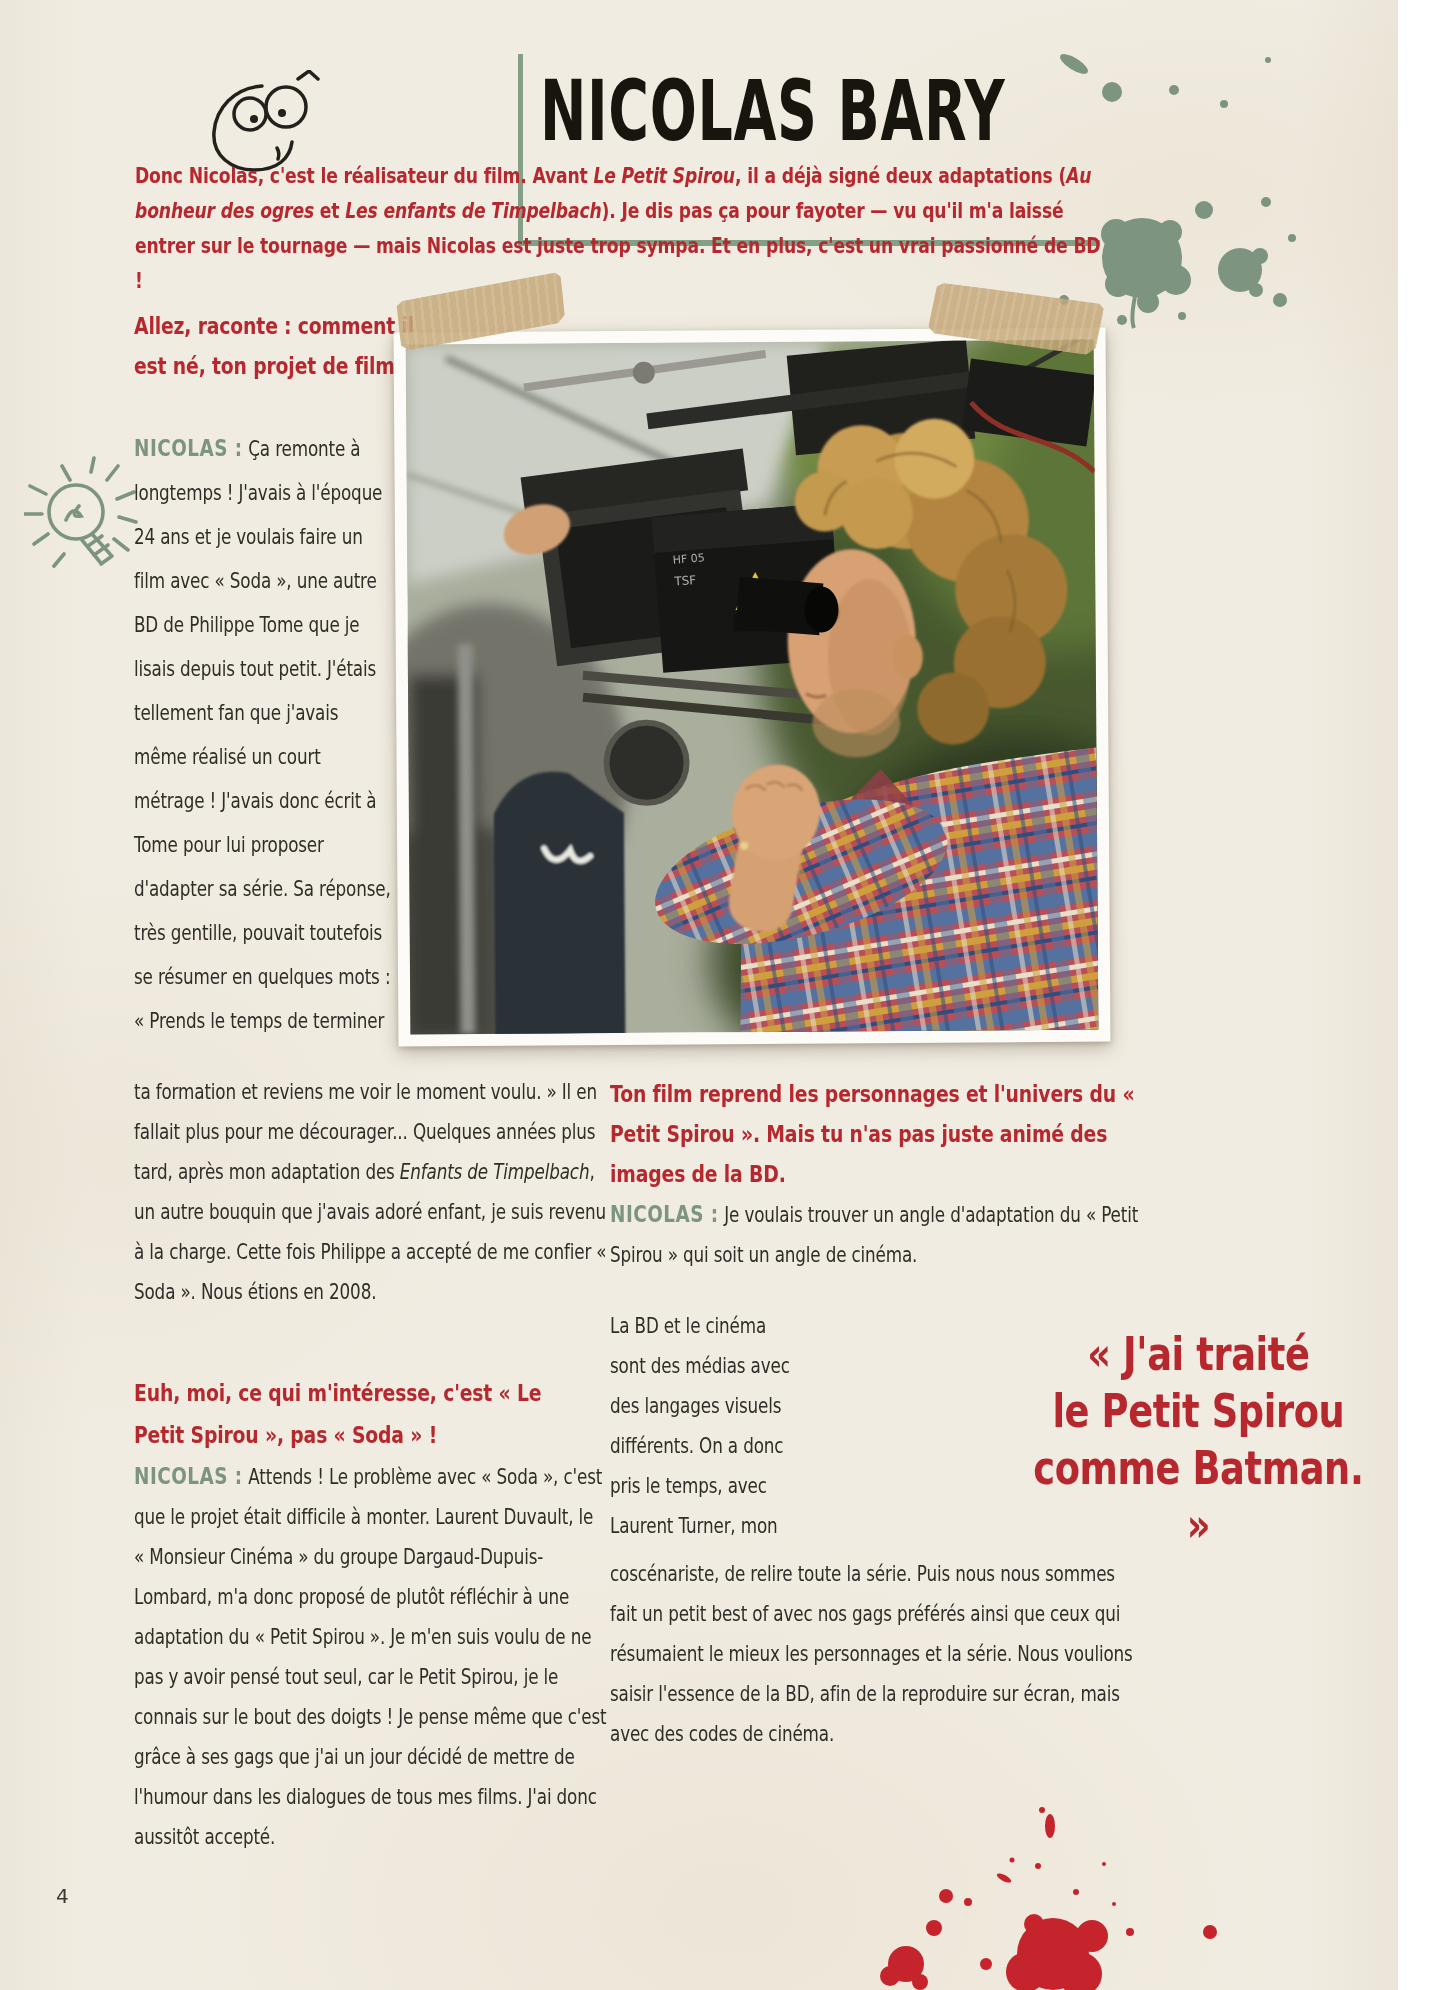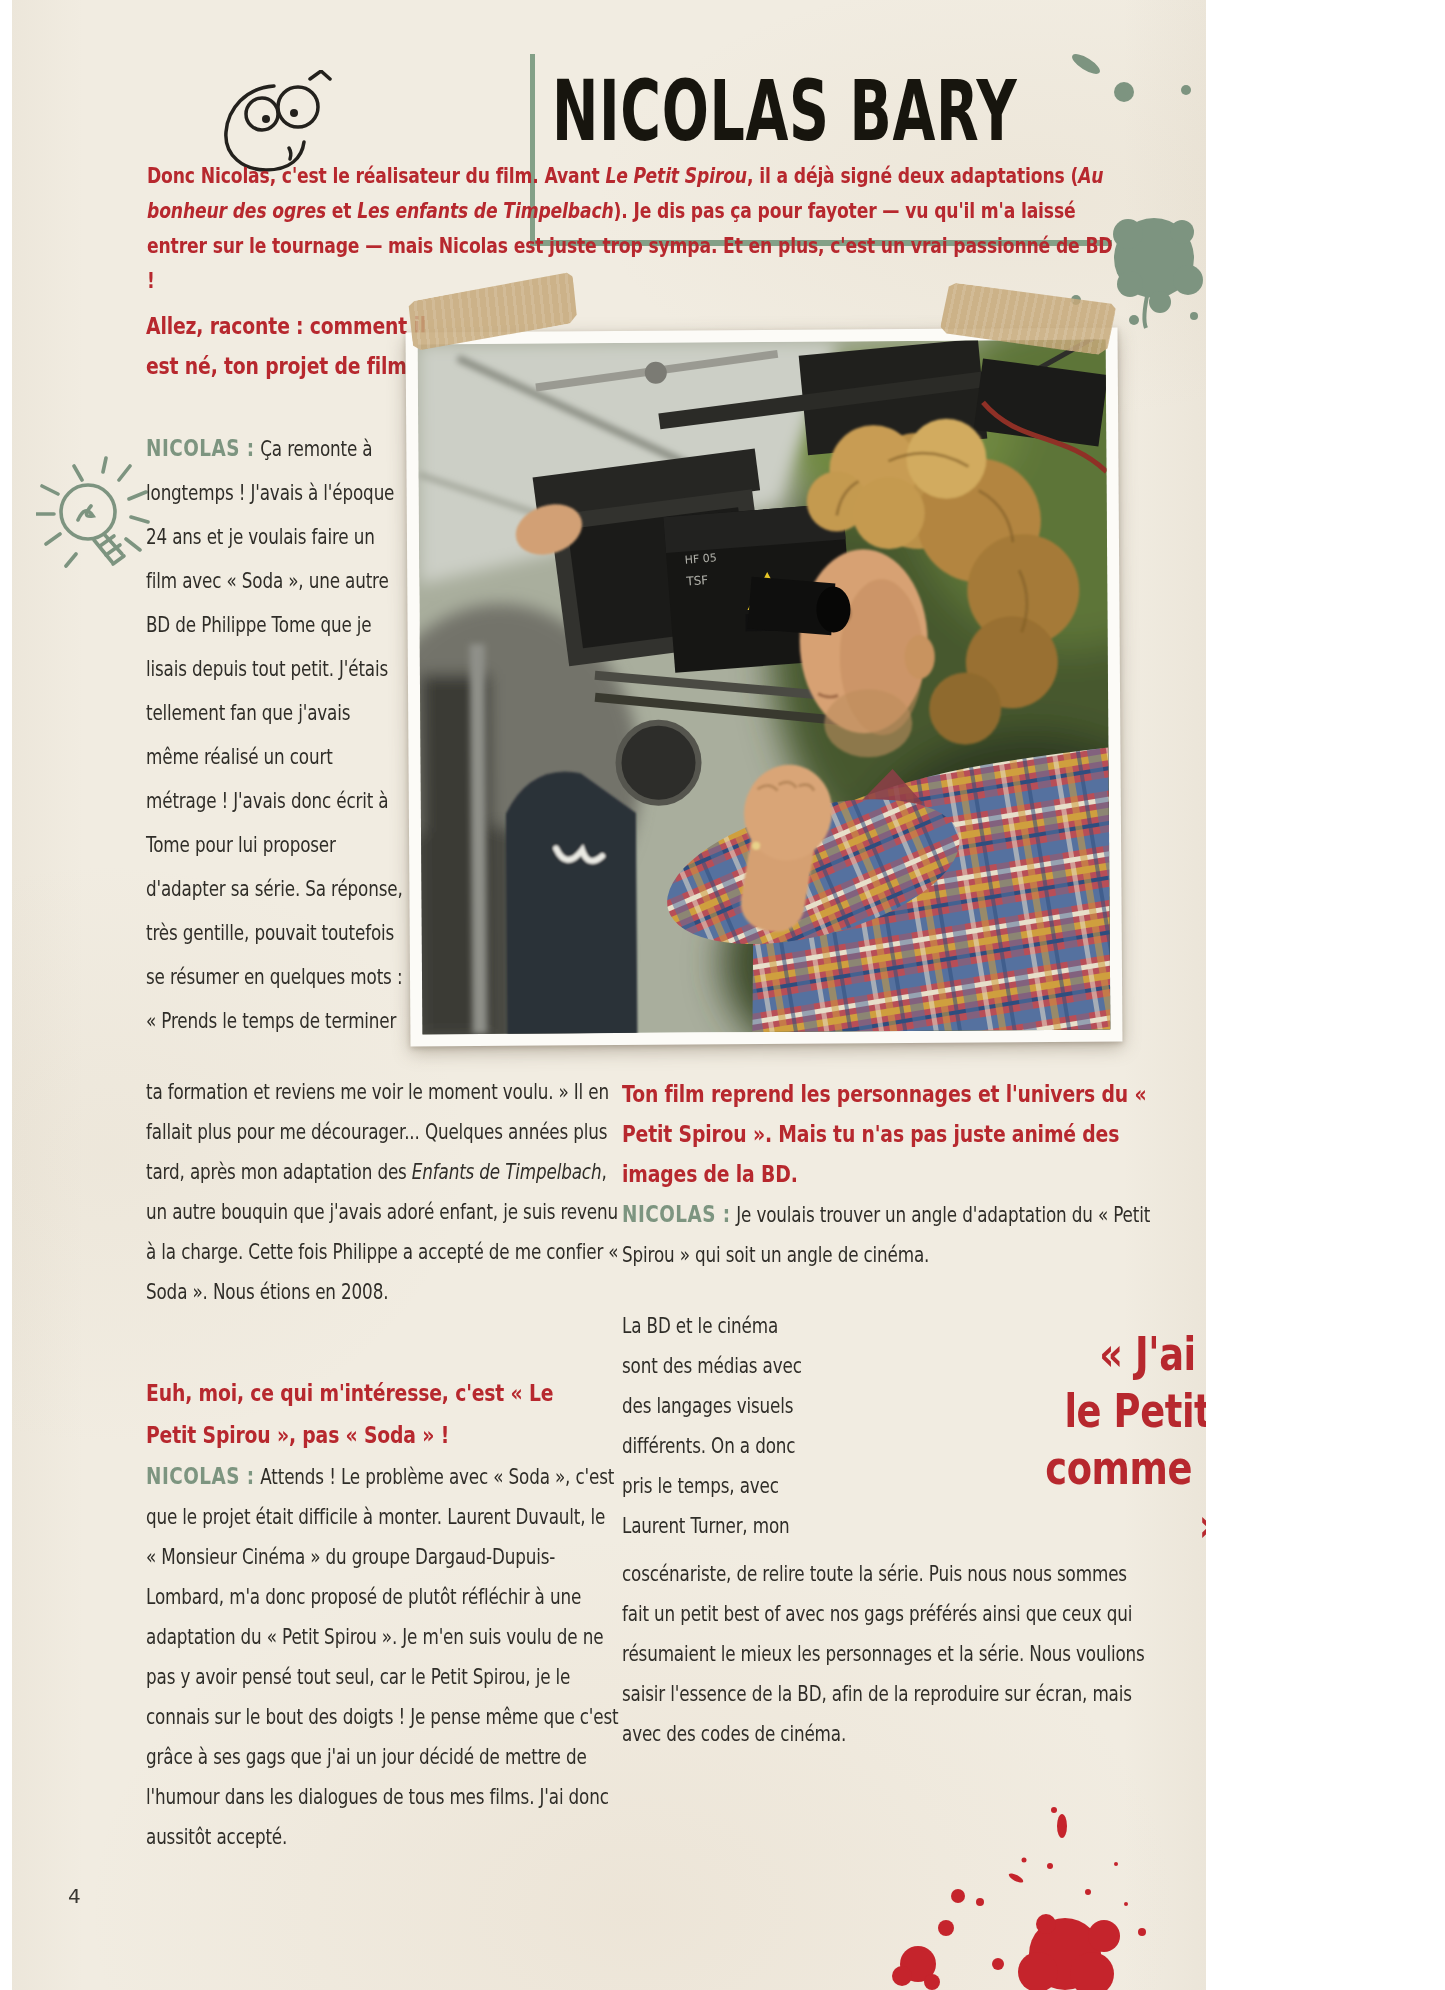--- a/index.html
+++ b/index.html
@@ -1,25 +1,24 @@
 <!DOCTYPE html>
 <html lang="fr"><head>
 <meta charset="utf-8">
 <style>
   html,body{margin:0;padding:0;}
   .page{
-    position:relative; width:1194px; height:1990px; overflow:hidden;
+    position:relative; width:1398px; height:1990px; overflow:hidden;
     font-family:"DejaVu Sans",sans-serif;
     background-color:#f1ece1;
     background-image:
       radial-gradient(ellipse 620px 320px at 85% 10%, rgba(198,178,144,.10), transparent 70%),
       radial-gradient(ellipse 520px 420px at 8% 58%, rgba(190,170,140,.08), transparent 70%),
       radial-gradient(ellipse 760px 520px at 52% 96%, rgba(206,180,150,.13), transparent 72%),
       linear-gradient(90deg, rgba(160,140,110,.06), rgba(0,0,0,0) 6%, rgba(0,0,0,0) 93%, rgba(160,140,110,.07));
-    margin-left: 12px;
   }
   .abs{position:absolute;}
   .sx{transform:scaleX(0.8); transform-origin:0 0;}
   .body-txt{font-size:21px; line-height:40px; color:#2f2d28; letter-spacing:-0.2px;}
   .question{font-size:23.5px; line-height:40px; font-weight:700; color:#b7282e; letter-spacing:-0.2px;}
   .intro-txt{font-size:21.5px; line-height:35px; font-weight:700; color:#b7282e; letter-spacing:-0.2px;}
   .speaker{color:#7d9580; font-weight:800; letter-spacing:0.6px; font-size:23px; margin-right:7px;}
   .pull-quote{
     font-size:46px; line-height:57px; font-weight:700; color:#b7282e;
     text-align:center; white-space:pre-line; letter-spacing:-0.5px;

